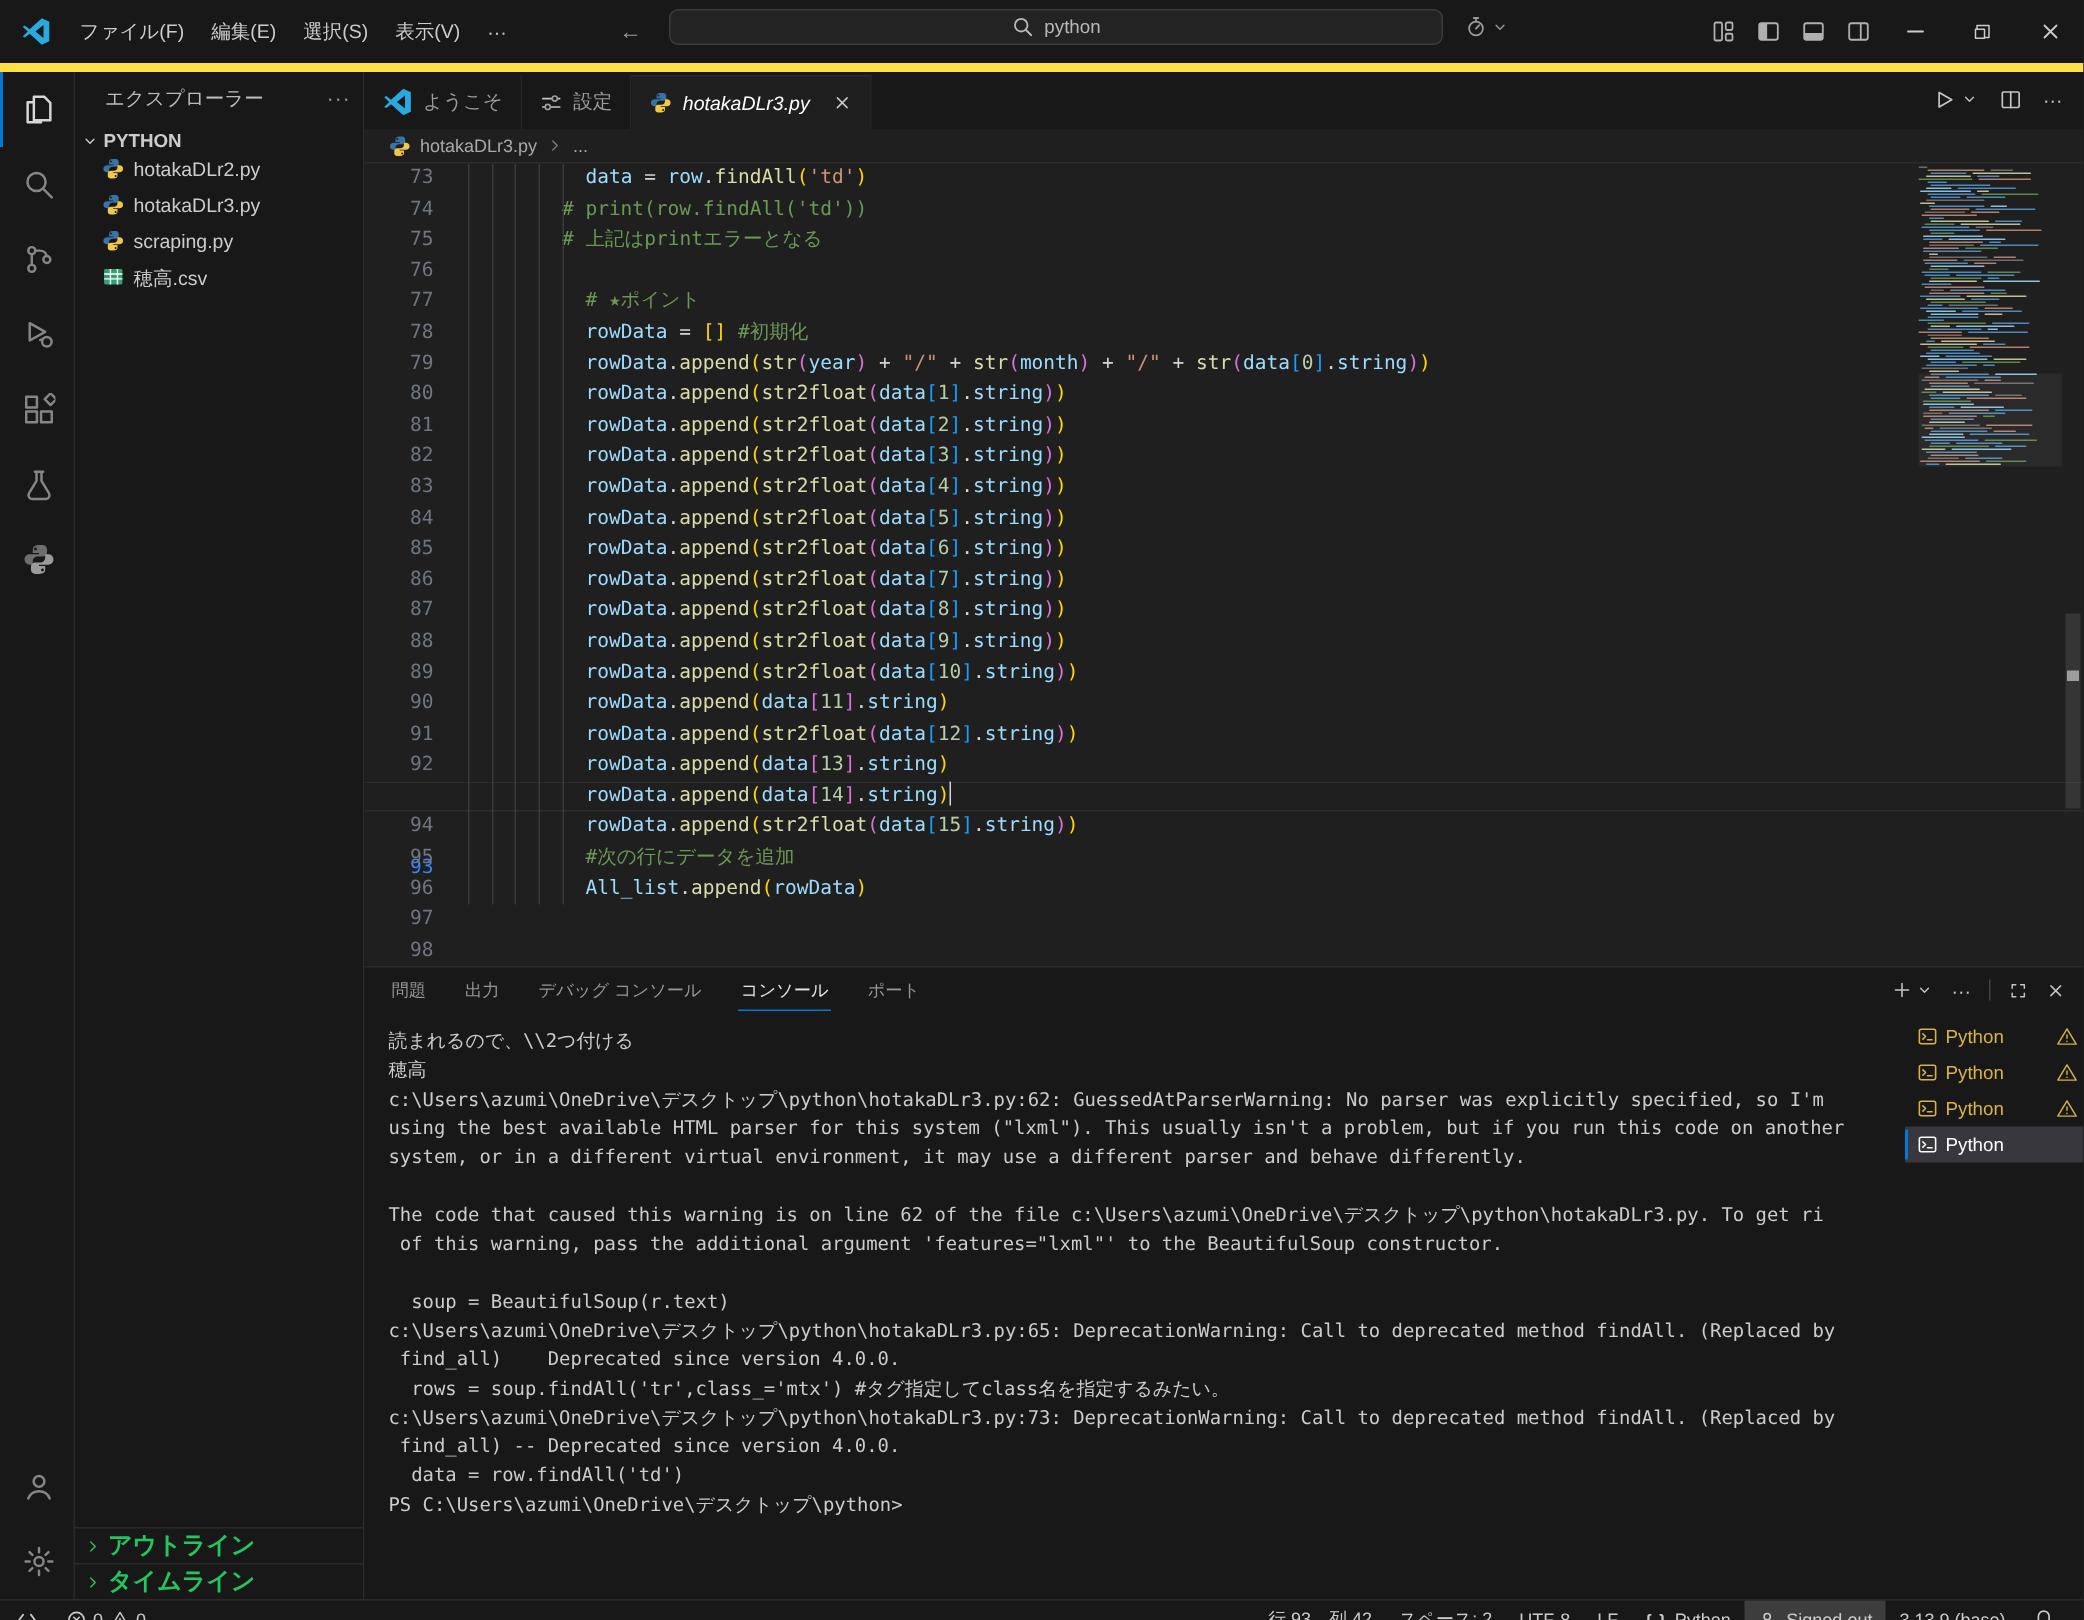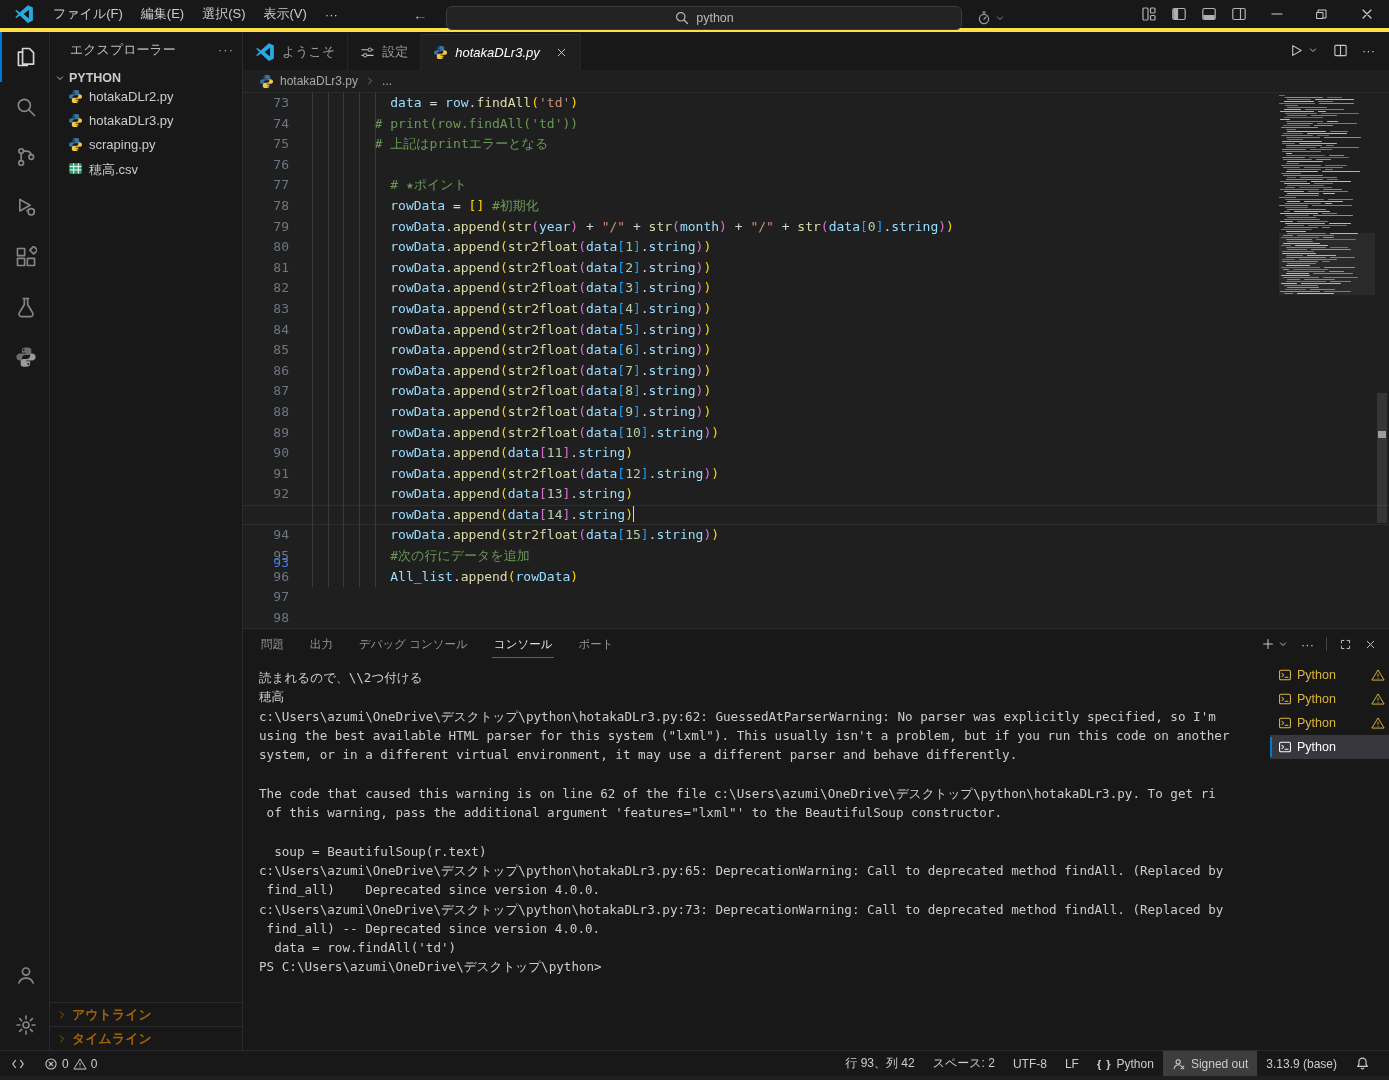--- a/index.html
+++ b/index.html
@@ -2,21 +2,21 @@
 <html><head>
 <meta charset="utf-8">
 <style>
   * { margin:0; padding:0; box-sizing:border-box; }
   html,body { width:1389px; height:1080px; overflow:hidden; background:#1f1f1f;
     font-family:"Liberation Sans","DejaVu Sans",sans-serif; color:#cccccc; font-size:13px; }
   svg { display:block; }
   .mono { font-family:"DejaVu Sans Mono","Liberation Mono",monospace; }
 
   
-  .titlebar { position:relative; height:32px; background:#181818; border-bottom:4px solid #fde047;
+  .titlebar { position:relative; height:48px; background:#181818; border-bottom:6px solid #fde047;
     display:flex; align-items:center; }
   .tb-logo { margin:0 10px 0 14px; }
   .menubar { display:flex; align-items:center; }
   .menu-item { padding:4px 9px; border-radius:5px; color:#cccccc; cursor:default; }
   .nav-arrows { display:flex; gap:18px; margin-left:66px; color:#9a9a9a; font-size:15px; }
   .search-wrap { position:absolute; left:446px; top:6px; display:flex; align-items:center; }
   .search-box { width:516px; height:24px; background:#232323; border:1px solid #3c3c3c; border-radius:6px;
     display:flex; align-items:center; justify-content:center; gap:6px; color:#b8b8b8; font-size:12.5px; }
   .tb-after-search { display:flex; align-items:center; gap:2px; margin-left:14px; color:#9a9a9a; }
   .tb-right { position:absolute; right:0; top:0; height:100%; display:flex; align-items:center; }
@@ -32,21 +32,21 @@
   .ab-item.active { color:#d7d7d7; border-left-color:#0078d4; }
   .ab-spacer { flex:1; }
 
   .sidebar { width:193px; background:#181818; border-right:1px solid #2b2b2b; display:flex; flex-direction:column; font-size:13px; }
   .sb-header { height:35px; display:flex; align-items:center; padding:0 8px 0 20px; color:#bbbbbb; }
   .sb-header .more { margin-left:auto; color:#aaaaaa; letter-spacing:1px; }
   .sb-section { display:flex; align-items:center; gap:3px; height:22px; padding-left:4px; font-weight:bold; color:#cccccc; font-size:12.5px; }
   .file-row { display:flex; align-items:flex-start; gap:6px; height:24px; padding-left:18px; color:#cccccc; }
   .sb-bottom { margin-top:auto; }
   .sb-collapse { display:flex; align-items:center; gap:4px; height:24px; padding-left:6px; border-top:1px solid #2b2b2b;
-    font-weight:bold; color:#a16207; font-size:13px; }
+    font-weight:bold; color:#22c55e; font-size:16px; }
 
   .editor-col { flex:1; display:flex; flex-direction:column; min-width:0; }
 
   
   .tabbar { height:38px; background:#181818; display:flex; align-items:flex-end; position:relative; }
   .tab { height:36px; display:flex; align-items:center; gap:7px; padding:0 12px; background:#181818;
     color:#9d9d9d; border-right:1px solid #252525; font-size:13px; }
   .tab.active { background:#1f1f1f; color:#ffffff; border-top:1px solid #2b2b2b; }
   .tab.active .tab-label { font-style:italic; }
   .tab .tab-close { margin-left:8px; color:#cccccc; }
@@ -854,20 +854,21 @@
             <div class="term-line">c:\Users\azumi\OneDrive\デスクトップ\python\hotakaDLr3.py:62: GuessedAtParserWarning: No parser was explicitly specified, so I'm</div>
             <div class="term-line">using the best available HTML parser for this system ("lxml"). This usually isn't a problem, but if you run this code on another</div>
             <div class="term-line">system, or in a different virtual environment, it may use a different parser and behave differently.</div>
             <div class="term-line"> </div>
             <div class="term-line">The code that caused this warning is on line 62 of the file c:\Users\azumi\OneDrive\デスクトップ\python\hotakaDLr3.py. To get ri</div>
             <div class="term-line"> of this warning, pass the additional argument 'features="lxml"' to the BeautifulSoup constructor.</div>
             <div class="term-line"> </div>
             <div class="term-line">  soup = BeautifulSoup(r.text)</div>
             <div class="term-line">c:\Users\azumi\OneDrive\デスクトップ\python\hotakaDLr3.py:65: DeprecationWarning: Call to deprecated method findAll. (Replaced by</div>
             <div class="term-line"> find_all)    Deprecated since version 4.0.0.</div>
+            <div class="term-line">  rows = soup.findAll('tr',class_='mtx') #タグ指定してclass名を指定するみたい。</div>
             <div class="term-line">c:\Users\azumi\OneDrive\デスクトップ\python\hotakaDLr3.py:73: DeprecationWarning: Call to deprecated method findAll. (Replaced by</div>
             <div class="term-line"> find_all) -- Deprecated since version 4.0.0.</div>
             <div class="term-line">  data = row.findAll('td')</div>
             <div class="term-line">PS C:\Users\azumi\OneDrive\デスクトップ\python&gt;</div>
           </div>
         <div class="term-list" id="term-list">
             <div class="term-item">
               <span class="ic">
                 <svg width="14" height="14" viewBox="0 0 16 16" fill="none" stroke="currentColor" stroke-width="1.2" stroke-linecap="round" stroke-linejoin="round">
                   <rect x="1.8" y="2.5" width="12.4" height="11" rx="1.5"></rect>

